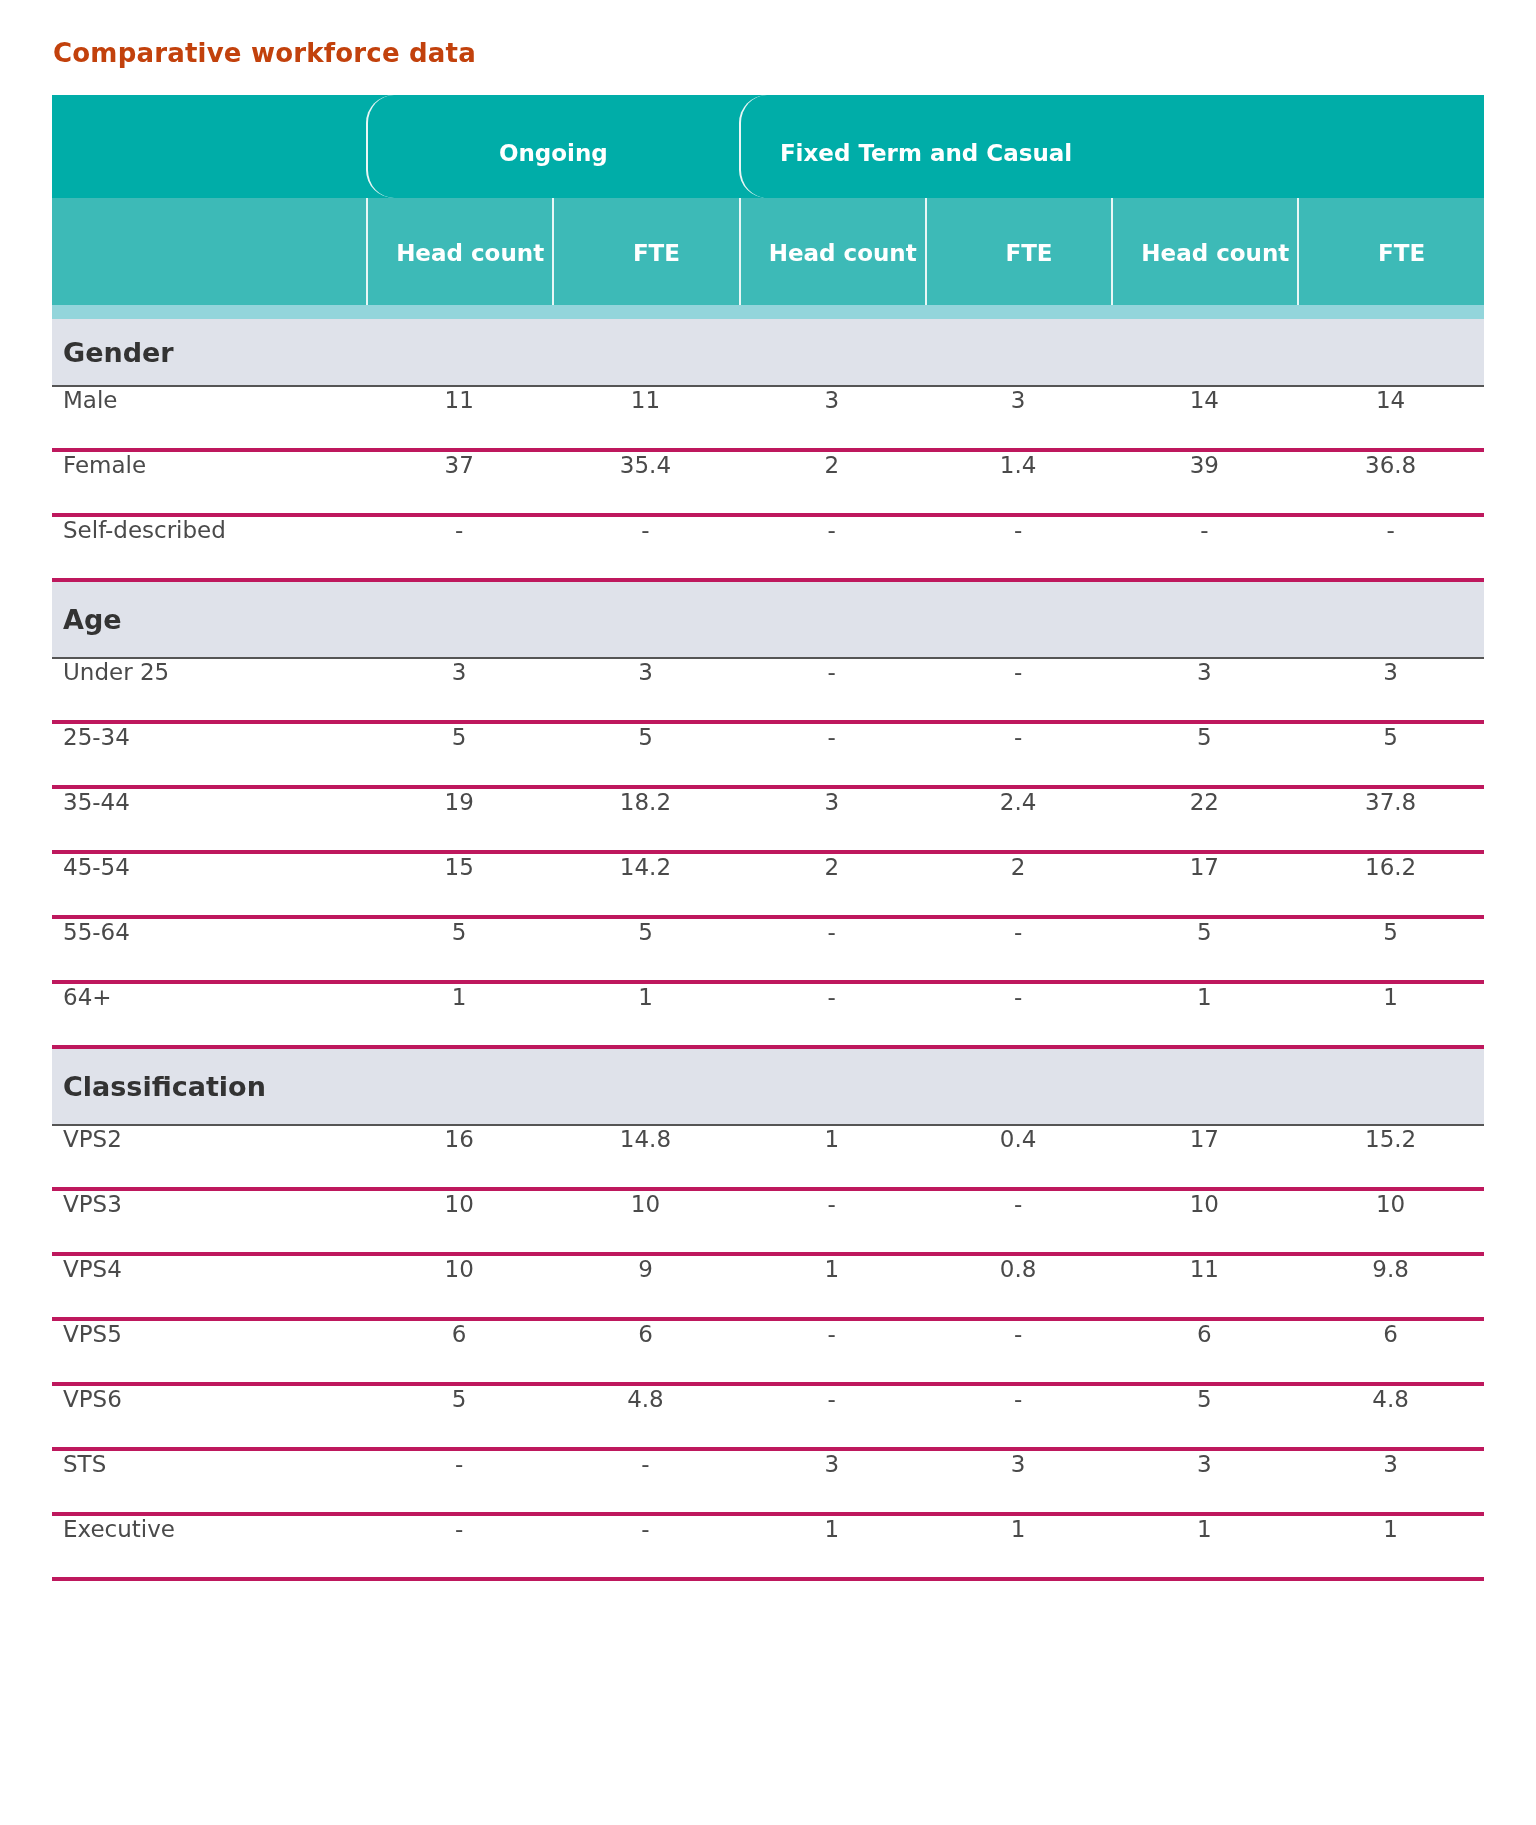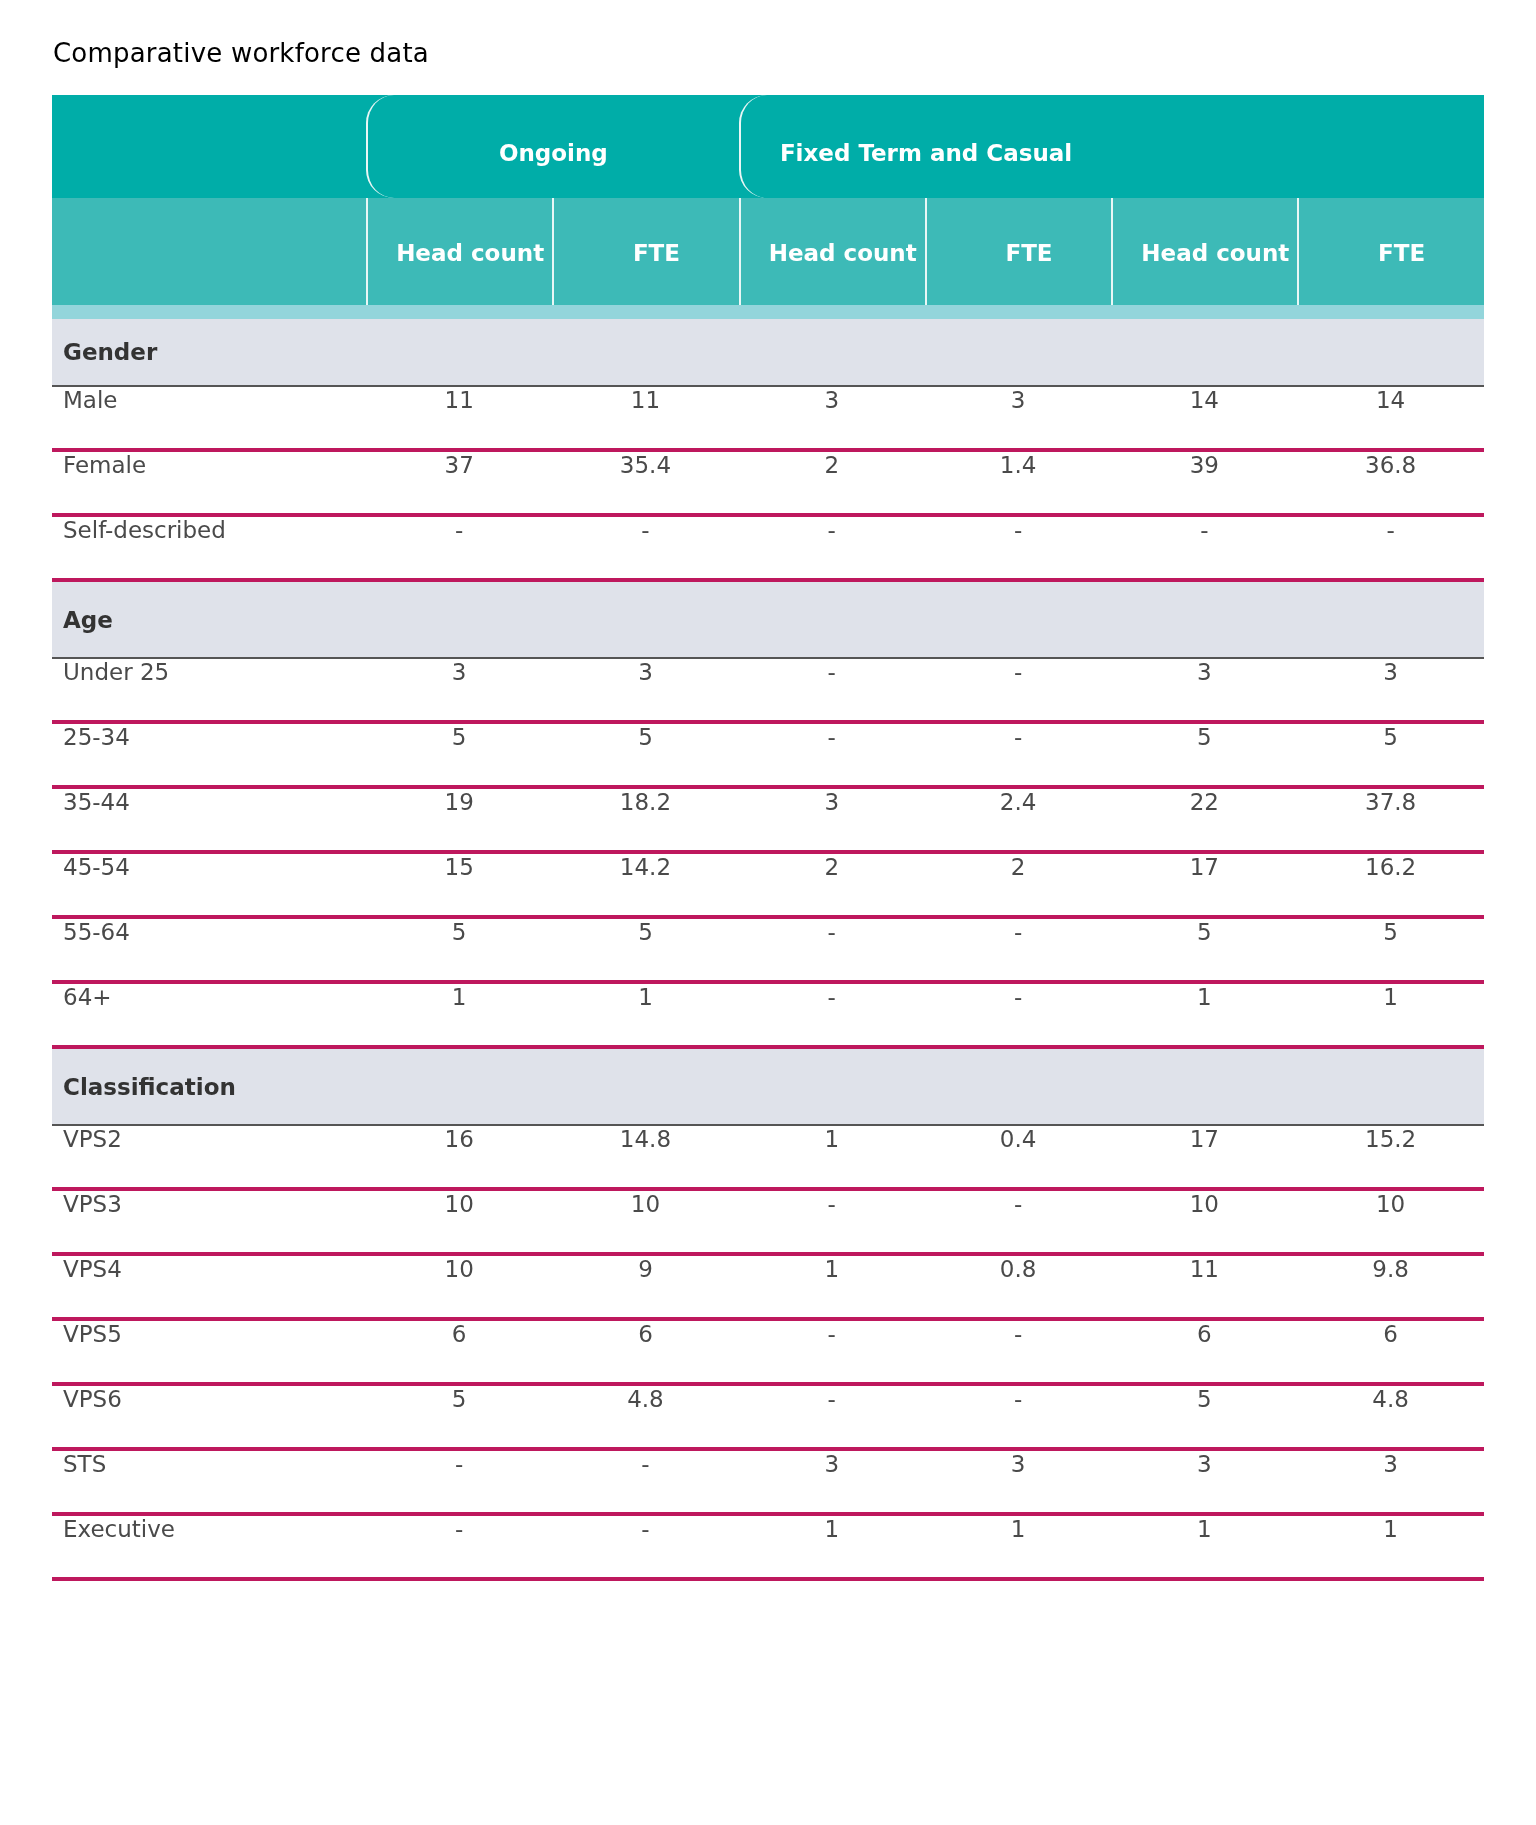--- a/index.html
+++ b/index.html
@@ -1,33 +1,33 @@
 <!DOCTYPE html>
 <html><head>
 <meta charset="utf-8">
 <style>
   html, body { margin:0; padding:0; background:#ffffff; }
   body { width:1536px; height:1825px; position:relative; overflow:hidden;
          font-family:"DejaVu Sans", "Liberation Sans", sans-serif; }
-  .title { position:absolute; left:53px; top:38px; font-size:26px; font-weight:400;
-           color:#000000; letter-spacing:0.2px; }
+  .title { position:absolute; left:53px; top:38px; font-size:26px; font-weight:700;
+           color:#c2410c; letter-spacing:0.2px; }
   .tbl { position:absolute; left:52px; top:95px; width:1432px; }
   .hrow1, .hrow2 { display:flex; }
   .hrow1 { height:103px; background:#00ADA8; }
   .hrow2 { height:107px; background:#3DBAB7; }
   .hcell { color:#fff; font-weight:bold; font-size:23px; display:flex;
            align-items:center; justify-content:center; box-sizing:border-box; }
   .hrow1 .hcell { padding-top:12px; }
   .hrow2 .hcell { padding-top:2px; }
   .hcell.first { width:314px; }
   .hcell.group { width:372.7px; border-left:2px solid #e9f7f6;border-radius:28px; }
   .hcell.sub { width:186.3px; border-left:2px solid #e9f7f6;padding-left:20px; }
   .band { height:14px; background:#93D5DB; }
   .sec { height:68px; background:#DFE2EA; border-bottom:2px solid #555; display:flex; align-items:center;
-         padding-left:11px; box-sizing:border-box; font-weight:bold; font-size:23px; color:#333; }
+         padding-left:11px; box-sizing:border-box; font-weight:bold; font-size:27px; color:#333; }
   .sec.later { height:77px; }
   .row { height:65px; border-bottom:4px solid #be185d; display:flex; box-sizing:border-box; }
   .row .lbl { width:314px; padding-left:11px; box-sizing:border-box; font-size:23px; color:#4a4a4a; }
   .row .val { width:186.3px; text-align:center; font-size:23px; color:#4a4a4a; }
 </style>
 </head>
 <body>
 
 <div class="title">Comparative workforce data</div>
 

